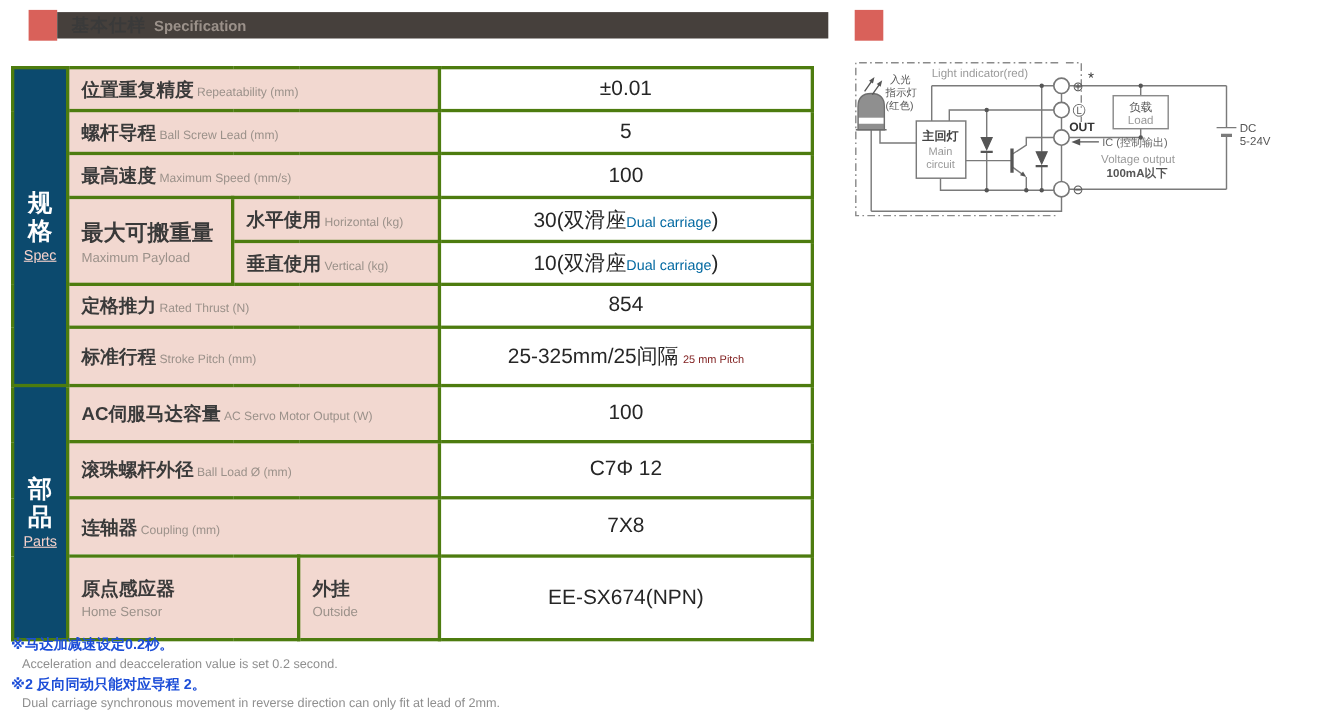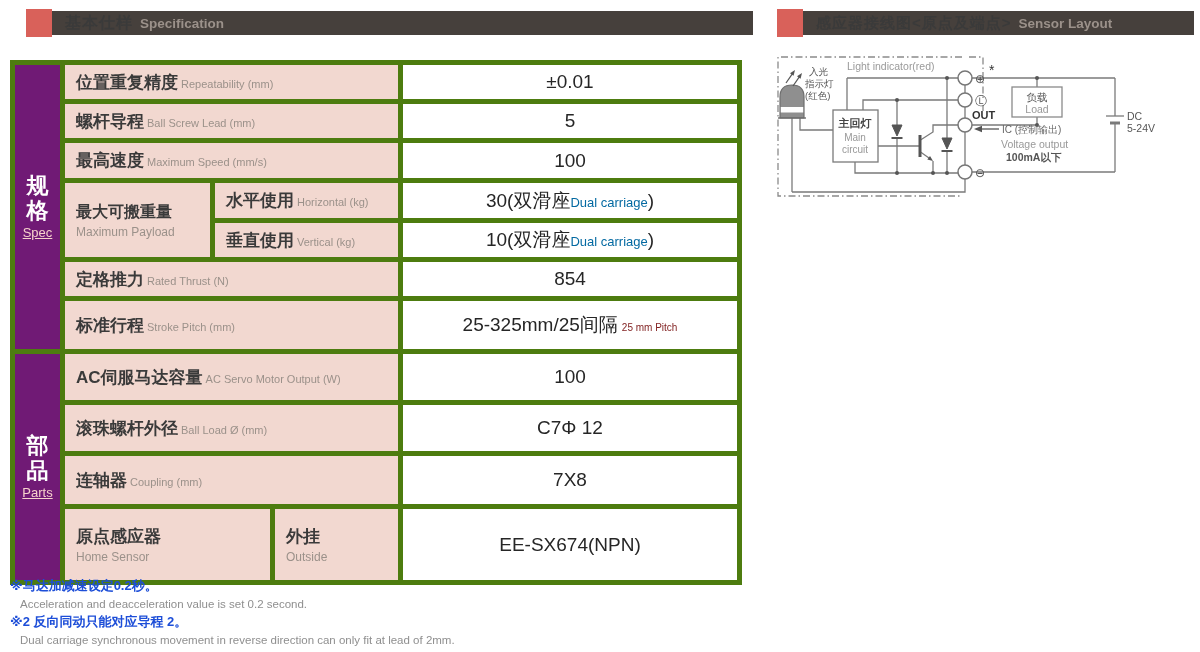--- a/index.html
+++ b/index.html
@@ -10,22 +10,22 @@
   }
   
   .hdr{position:absolute;height:29px;}
   .hdr .sq{position:absolute;left:0;top:0;width:26px;height:28px;background:#d9615a;}
   .hdr .bar{position:absolute;top:2px;height:24px;background:#46403c;color:#fff;
     display:flex;align-items:center;padding-left:13px;white-space:nowrap;}
   .hdr .zh{font-size:16px;font-weight:700;letter-spacing:1px;}
   .hdr .en{font-size:13.5px;font-weight:600;margin-left:7px;}
   
   table.spec{position:absolute;left:10px;top:60px;border-collapse:collapse;table-layout:fixed;}
-  table.spec td{border:5px solid #4d7c0f;overflow:hidden;}
-  td.sec{background:#701a75;color:#fff;text-align:center;vertical-align:middle;}
+  table.spec td{border:3px solid #4d7c0f;overflow:hidden;}
+  td.sec{background:#0c4a6e;color:#fff;text-align:center;vertical-align:middle;}
   .vtext{display:inline-block;width:1.08em;font-size:22px;font-weight:700;
     line-height:1.12;word-break:break-all;letter-spacing:0;}
   .secen{font-size:13px;color:#f6d2cb;margin-top:1px;text-decoration:underline;}
   td.lbl{background:#f2d8d0;padding:0 4px 0 11px;vertical-align:middle;white-space:nowrap;}
   .zh{font-size:17px;font-weight:700;color:#3a3a3a;}
   .en{font-size:11px;color:#9b918a;margin-left:3px;}
   td.val{background:#fff;text-align:center;vertical-align:middle;
     font-size:19px;color:#262626;font-weight:500;white-space:nowrap;}
   .val-small{font-size:13px;font-weight:500;color:#0369a1;}
   .val-gray{font-size:10px;color:#7f1d1d;margin-left:4px;}
@@ -45,24 +45,20 @@
 <div class="hdr" style="left:26px;top:9px;width:735px;">
   <div class="sq"></div>
   <div class="bar" style="left:26px;width:688px;">
     <span class="zh">基本仕样</span>
     <span class="en">Specification</span>
   </div>
 </div>
 
 <div class="hdr" style="left:777px;top:9px;width:417px;">
   <div class="sq"></div>
-  <div class="bar" style="left:26px;width:378px;">
-    <span class="zh" style="font-size:15px;">感应器接线图&lt;原点及端点&gt;</span>
-    <span class="en">Sensor Layout</span>
-  </div>
 </div>
 
 <table class="spec">
   <colgroup>
     <col style="width:50px">
       <col style="width:150px">
       <col style="width:60px">
       <col style="width:128px">
       <col style="width:339px">
   </colgroup>
@@ -84,21 +80,21 @@
     <td class="val">5</td>
   </tr>
   <tr style="height:40px">
     <td class="lbl" colspan="3">
       <span class="zh">最高速度</span><span class="en">Maximum Speed (mm/s)</span>
     </td>
     <td class="val">100</td>
   </tr>
   <tr style="height:40px">
     <td class="lbl stack" rowspan="2">
-      <span class="zh" style="font-size:16px;">最大可搬重量</span>
+      <span class="zh" style="font-size:20px;">最大可搬重量</span>
       <span class="en">Maximum Payload</span>
     </td>
     <td class="lbl" colspan="2">
       <span class="zh">水平使用</span><span class="en">Horizontal (kg)</span>
     </td>
     <td class="val">
       <span>30(双滑座</span><span class="val-small">Dual carriage</span><span>)</span>
     </td>
   </tr>
   <tr style="height:39px">

